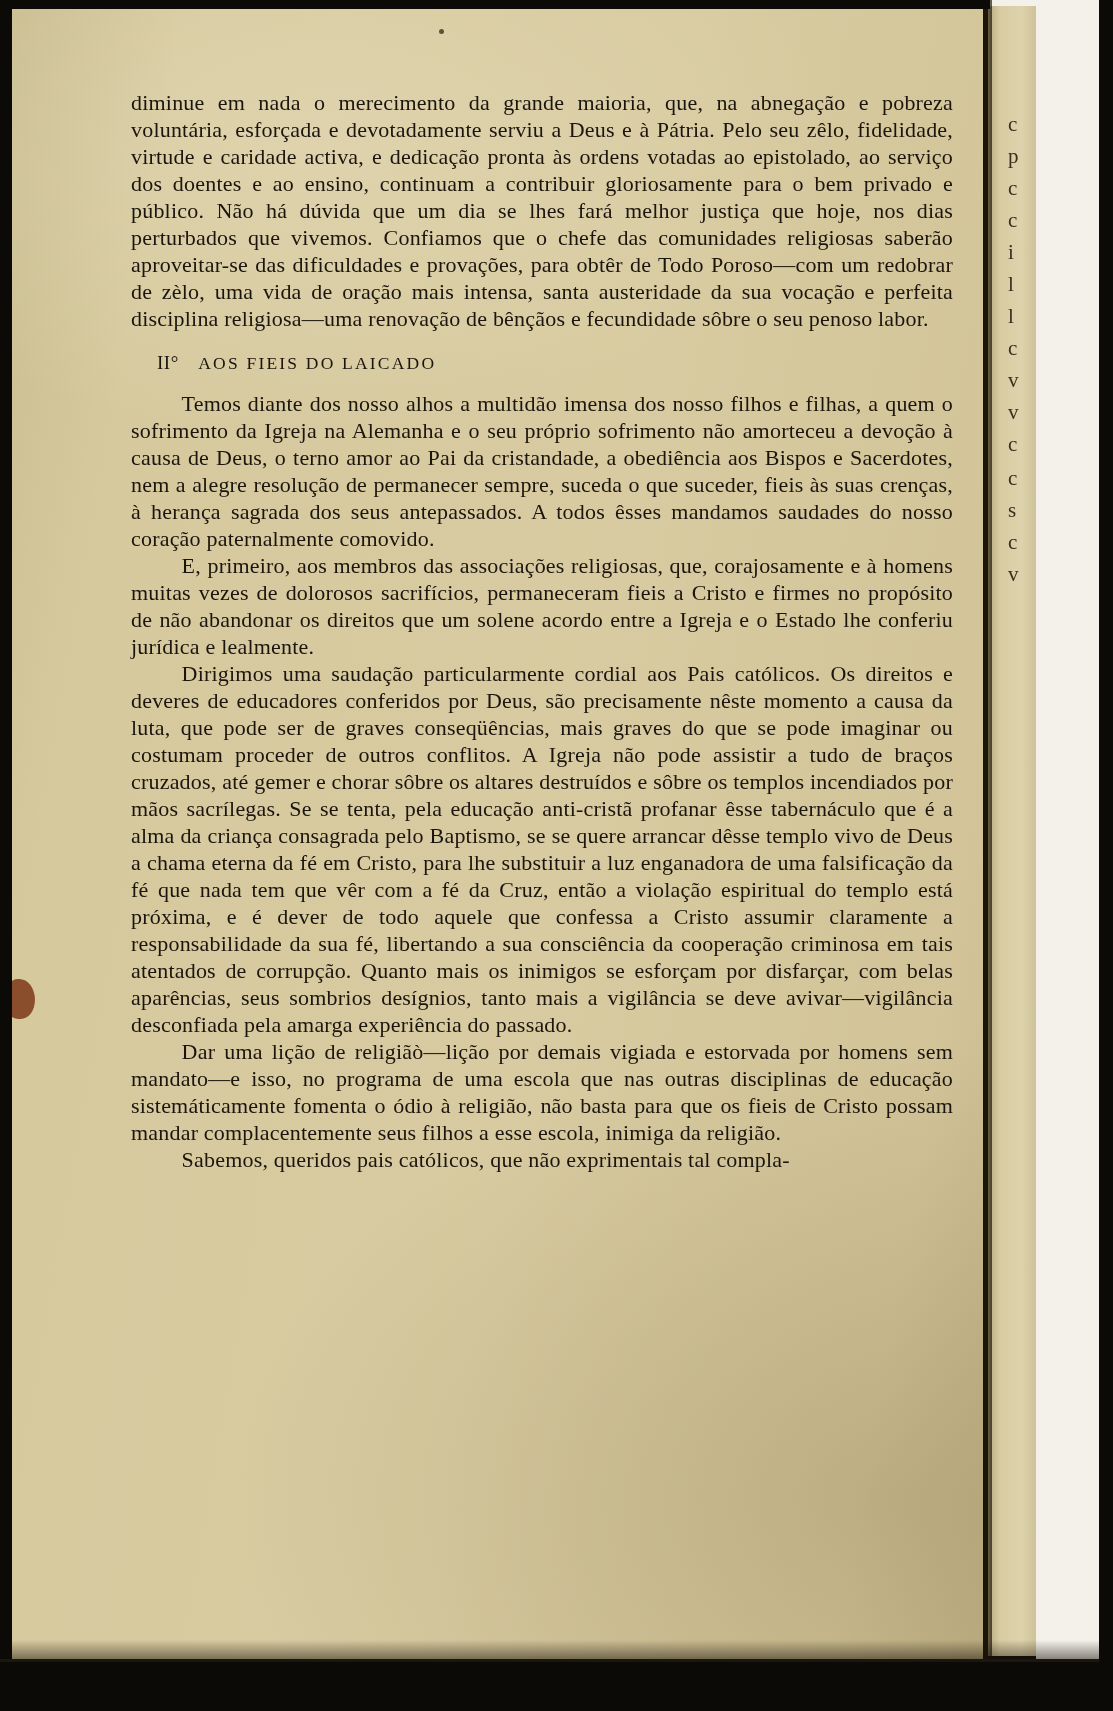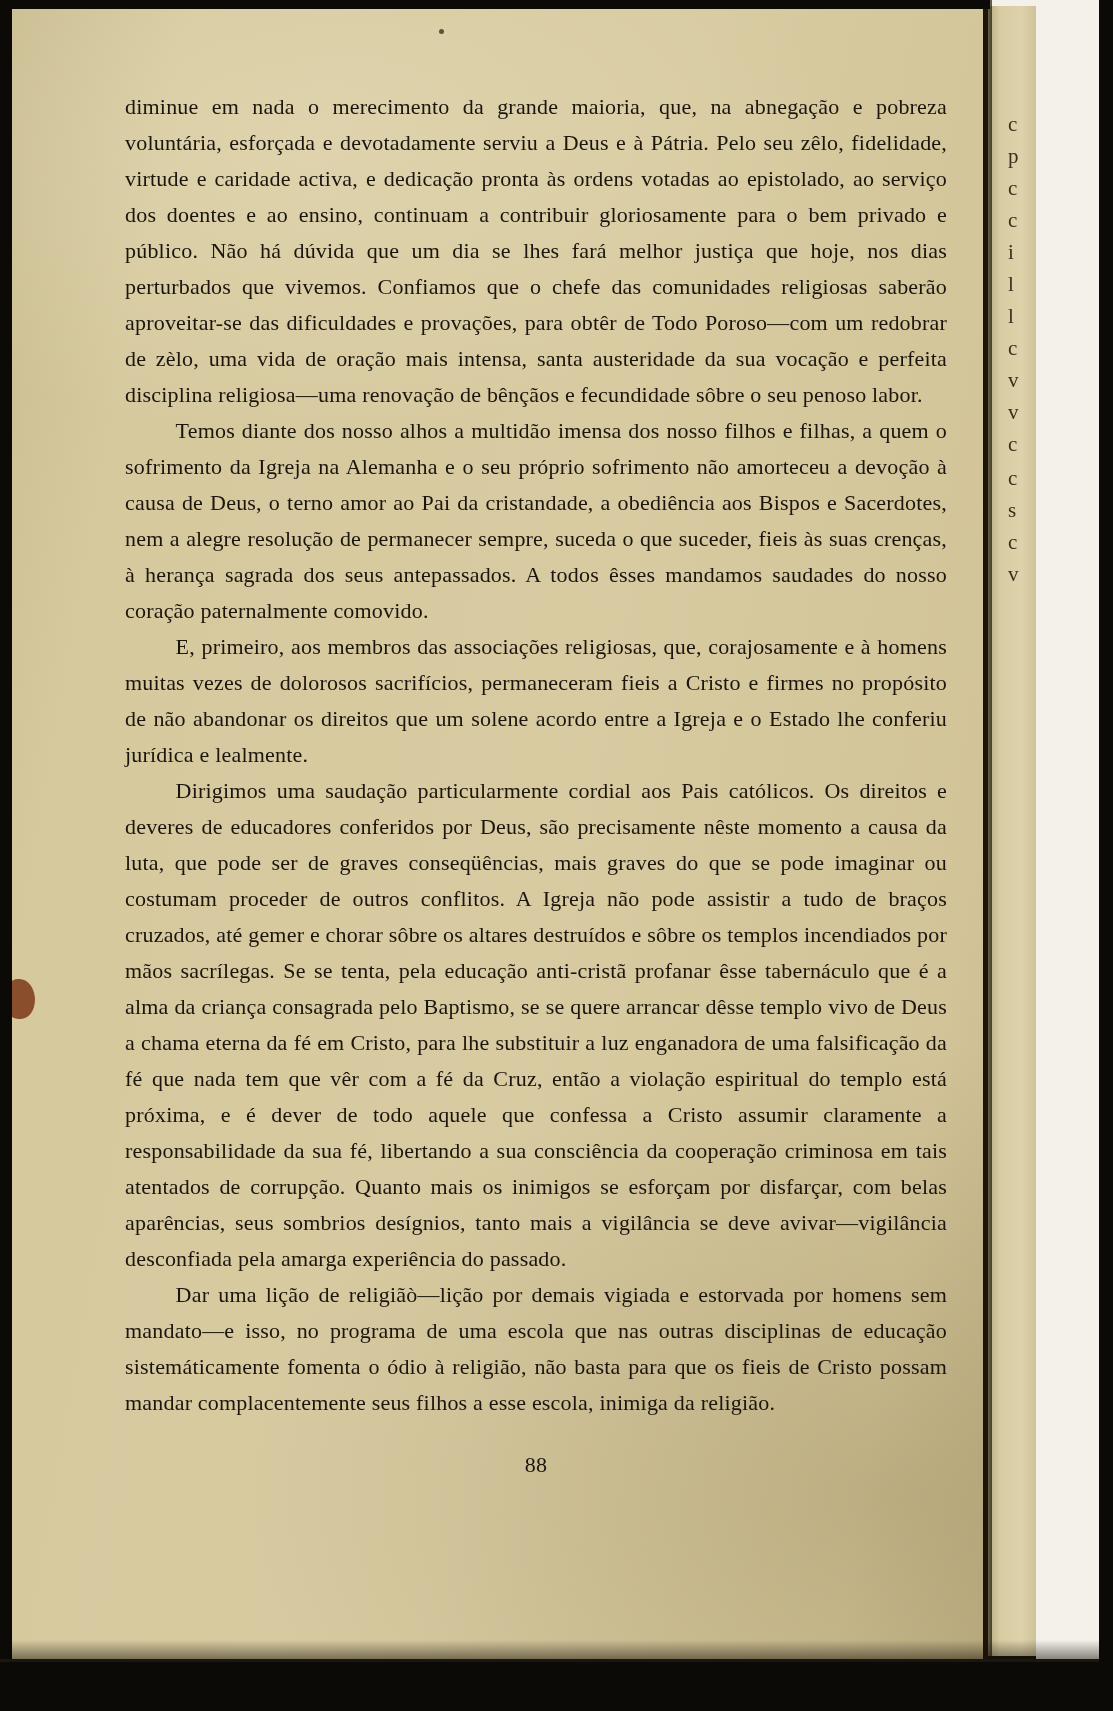--- a/index.html
+++ b/index.html
@@ -65,26 +65,26 @@
     top: 7px;
     width: 972px;
     height: 1654px;
     background:
       radial-gradient(ellipse 900px 500px at 30% 8%, rgba(255,250,230,0.20), rgba(255,250,230,0) 60%),
       radial-gradient(ellipse 1000px 700px at 90% 90%, rgba(90,70,30,0.18), rgba(90,70,30,0) 65%),
       linear-gradient(100deg, #c9bc90 0%, #d6c99e 14%, #d8cba1 55%, #d2c498 88%, #c4b68a 100%);
   }
   .text-block {
     position: absolute;
-    left: 114px;
+    left: 120px;
     top: 82px;
     width: 822px;
     color: #1b150e;
     font-size: 22px;
-    line-height: 36px;
+    line-height: 27px;
     text-align: justify;
     letter-spacing: 0.2px;
   }
   .para { margin: 0; text-indent: 2.3em; }
   .para.no-indent { text-indent: 0; }
   .section-heading {
     margin: 17px 0 13px 0;
     padding-left: 26px;
     font-weight: normal;
     font-size: 20px;
@@ -171,31 +171,35 @@
       </div>
   </div>
 
   <div class="gutter"></div>
 
   <div class="page">
     <div class="text-block">
 
       <p class="para no-indent">diminue em nada o merecimento da grande maioria, que, na abnegação e pobreza voluntária, esforçada e devotadamente serviu a Deus e à Pátria. Pelo seu zêlo, fidelidade, virtude e caridade activa, e dedicação pronta às ordens votadas ao epistolado, ao serviço dos doentes e ao ensino, continuam a contribuir gloriosamente para o bem privado e público. Não há dúvida que um dia se lhes fará melhor justiça que hoje, nos dias perturbados que vivemos. Confiamos que o chefe das comunidades religiosas saberão aproveitar-se das dificuldades e provações, para obtêr de Todo Poroso—com um redobrar de zèlo, uma vida de oração mais intensa, santa austeridade da sua vocação e perfeita disciplina religiosa—uma renovação de bênçãos e fecundidade sôbre o seu penoso labor.</p>
 
+      <h2 class="section-heading">
+        <span class="numeral">II°</span>
+        <span class="caps">AOS FIEIS DO LAICADO</span>
+      </h2>
 
       <p class="para">Temos diante dos nosso alhos a multidão imensa dos nosso filhos e filhas, a quem o sofrimento da Igreja na Alemanha e o seu próprio sofrimento não amorteceu a devoção à causa de Deus, o terno amor ao Pai da cristandade, a obediência aos Bispos e Sacerdotes, nem a alegre resolução de permanecer sempre, suceda o que suceder, fieis às suas crenças, à herança sagrada dos seus antepassados. A todos êsses mandamos saudades do nosso coração paternalmente comovido.</p>
 
       <p class="para">E, primeiro, aos membros das associações religiosas, que, corajosamente e à homens muitas vezes de dolorosos sacrifícios, permaneceram fieis a Cristo e firmes no propósito de não abandonar os direitos que um solene acordo entre a Igreja e o Estado lhe conferiu jurídica e lealmente.</p>
 
       <p class="para">Dirigimos uma saudação particularmente cordial aos Pais católicos. Os direitos e deveres de educadores conferidos por Deus, são precisamente nêste momento a causa da luta, que pode ser de graves conseqüências, mais graves do que se pode imaginar ou costumam proceder de outros conflitos. A Igreja não pode assistir a tudo de braços cruzados, até gemer e chorar sôbre os altares destruídos e sôbre os templos incendiados por mãos sacrílegas. Se se tenta, pela educação anti-cristã profanar êsse tabernáculo que é a alma da criança consagrada pelo Baptismo, se se quere arrancar dêsse templo vivo de Deus a chama eterna da fé em Cristo, para lhe substituir a luz enganadora de uma falsificação da fé que nada tem que vêr com a fé da Cruz, então a violação espiritual do templo está próxima, e é dever de todo aquele que confessa a Cristo assumir claramente a responsabilidade da sua fé, libertando a sua consciência da cooperação criminosa em tais atentados de corrupção. Quanto mais os inimigos se esforçam por disfarçar, com belas aparências, seus sombrios desígnios, tanto mais a vigilância se deve avivar—vigilância desconfiada pela amarga experiência do passado.</p>
 
       <p class="para">Dar uma lição de religiãò—lição por demais vigiada e estorvada por homens sem mandato—e isso, no programa de uma escola que nas outras disciplinas de educação sistemáticamente fomenta o ódio à religião, não basta para que os fieis de Cristo possam mandar complacentemente seus filhos a esse escola, inimiga da religião.</p>
 
-
-      <div class="page-number">88</div>
+      <p class="para">Sabemos, queridos pais católicos, que não exprimentais tal compla-</p>
+
     </div>
 
     <div class="spot"></div>
     <div class="speck"></div>
   </div>
 
   <div class="bottom-shadow"></div>
   <div class="edge edge-top"></div>
   <div class="edge edge-left"></div>
   <div class="edge edge-bottom"></div>

